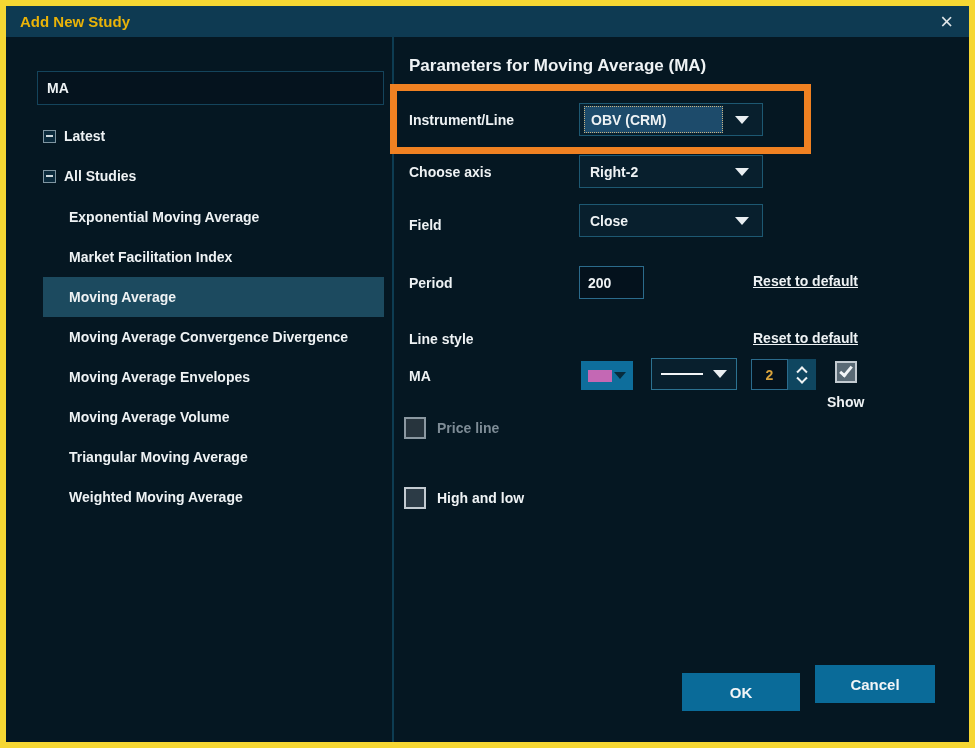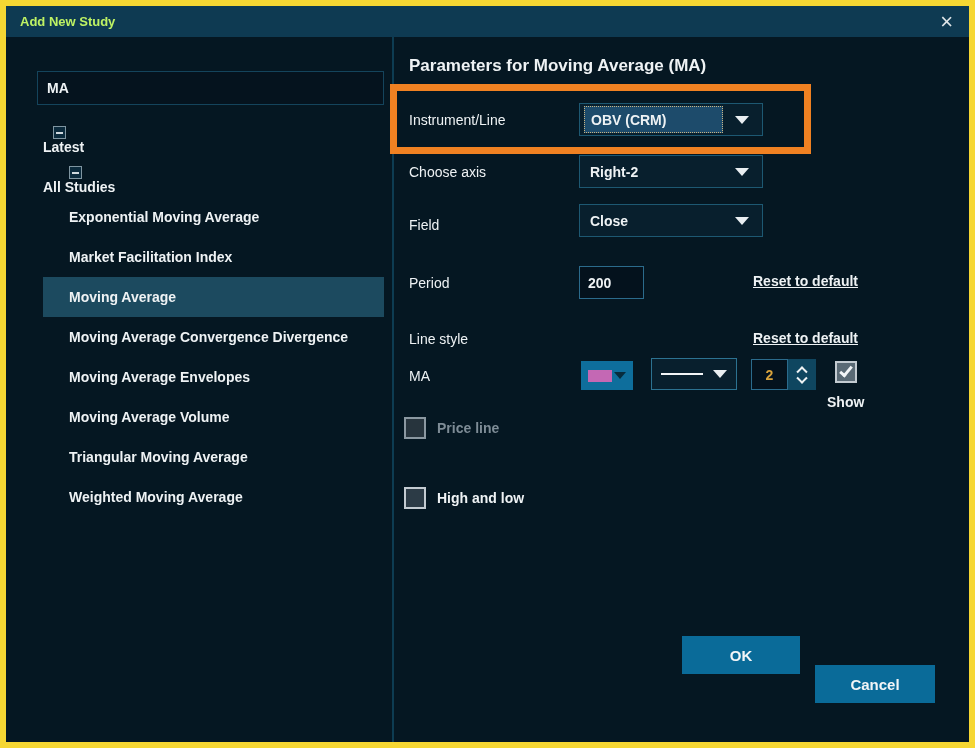--- a/index.html
+++ b/index.html
@@ -15,34 +15,34 @@
     background:#051722;
   }
   .abs { position:absolute; }
 
   
   .titlebar {
     left:0; top:0; width:963px; height:31px; background:#0e3a52;
     display:flex; align-items:center; justify-content:space-between;
     padding:0 16px 0 14px;
   }
-  .titlebar .title { color:#bef264; font-size:13px; font-weight:700; }
+  .titlebar .title { color:#eab308; font-size:15px; font-weight:700; }
   .titlebar .close { color:#dfe5e8; font-size:22px; line-height:22px; cursor:pointer; font-weight:400; }
 
   
   .divider { left:386px; top:31px; width:2px; height:705px; background:#0d3c52; }
 
   .search-box {
     left:31px; top:65px; width:347px; height:34px;
     background:#05131e; border:1px solid #14445c;
     color:#eef2f4; font-size:14px; font-weight:700; padding:0 9px;
     font-family:"Liberation Sans", sans-serif; outline:none;
   }
 
-  .tree-group { display:flex; align-items:center; height:20px;flex-direction:column; }
+  .tree-group { display:flex; align-items:center; height:20px; }
   .tree-toggle {
     width:13px; height:13px; border:1px solid #7f95a1; background:#0b2a3c;
     display:inline-flex; align-items:center; justify-content:center;
     margin-right:8px; cursor:pointer; flex:0 0 auto;
   }
   .tree-toggle .minus { width:7px; height:2px; background:#cfd8dd; }
   .tree-label { color:#eef2f4; font-size:14px; font-weight:700; white-space:nowrap; }
 
   .study-list { left:37px; top:191px; width:341px; }
   .study-row {
@@ -52,21 +52,21 @@
   .study-row.selected { background:#1c4a5f; }
 
   
   .heading { left:403px; top:50px; color:#eef2f4; font-size:17px; font-weight:600; }
 
   .hl-box {
     left:384px; top:78px; width:421px; height:70px;
     border:7px solid #f08122; pointer-events:none; z-index:5;
   }
 
-  .field-label { color:#eef2f4; font-size:14px; font-weight:400; white-space:nowrap; }
+  .field-label { color:#eef2f4; font-size:14px; font-weight:700; white-space:nowrap; }
 
   .dd {
     width:184px; height:33px; background:#081f2d; border:1px solid #1d5872;
     display:flex; align-items:center; color:#eef2f4;
     font-size:14px; font-weight:700; cursor:pointer;
   }
   .dd .dd-text { padding-left:10px; flex:1 1 auto; white-space:nowrap; }
   .dd .tri {
     width:0; height:0; border-left:7px solid transparent; border-right:7px solid transparent;
     border-top:8px solid #e9eef1; margin-right:13px; flex:0 0 auto;
@@ -237,17 +237,17 @@
 
     <div class="abs cb-row" style="left:398px; top:411px;">
       <span class="cb disabled"></span>
       <span class="cb-label dim">Price line</span>
     </div>
     <div class="abs cb-row" style="left:398px; top:481px;">
       <span class="cb"></span>
       <span class="cb-label">High and low</span>
     </div>
 
-    <div class="abs btn" style="left:676px; top:630px; width:118px;">OK</div>
+    <div class="abs btn" style="left:676px; top:667px; width:118px;">OK</div>
     <div class="abs btn" style="left:809px; top:659px; width:120px;">Cancel</div>
 
   </div>
 </div>
 
 </body></html>

